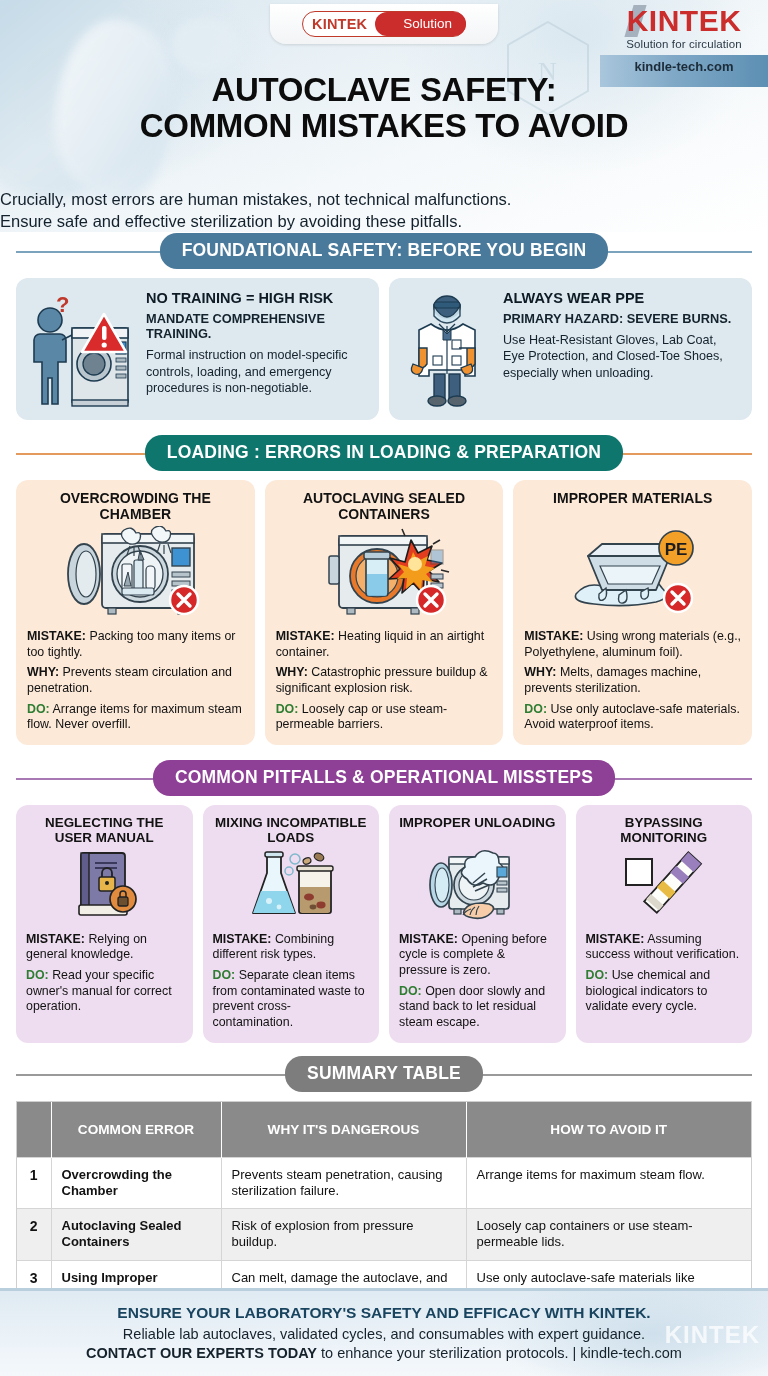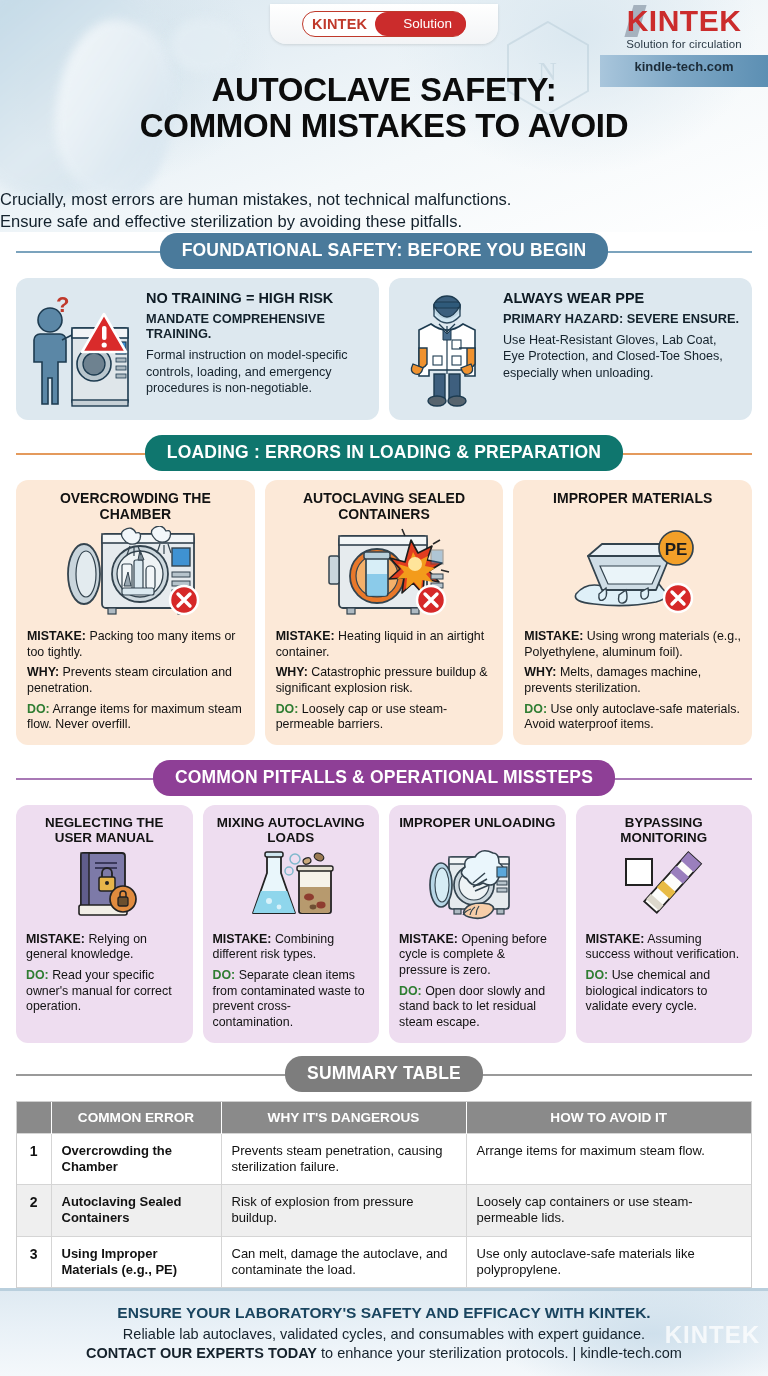--- a/index.html
+++ b/index.html
@@ -142,21 +142,21 @@
     text-align:center; font-size:13.4px; font-weight:bold;
     color:#121212; line-height:1.15; min-height:32px;
   }
   .icon-wrap-s { display:flex; align-items:center; justify-content:center; height:74px; margin:2px 0 4px; }
 
   
   .tbl-wrap { margin:8px 16px 0; border:1px solid #cfcfcf; }
   table { width:100%; border-collapse:collapse; }
   thead th {
     background:#8a8a8a; color:#fff; font-size:13.6px; font-weight:bold;
-    padding:8px 10px; text-align:center; border-right:1px solid #fff;
+    padding:20px 10px; text-align:center; border-right:1px solid #fff;
   }
   thead th:last-child { border-right:none; }
   thead th.num { width:34px; }
   tbody td {
     font-size:13px; color:#121212; padding:9px 10px; vertical-align:top;
     border-right:1px solid #d5d5d5; border-top:1px solid #d5d5d5; line-height:1.25;
   }
   tbody td:last-child { border-right:none; }
   tbody td.num { text-align:center; font-weight:bold; font-size:14px; width:34px; }
   tbody td.err { font-weight:bold; width:170px; }
@@ -278,21 +278,21 @@
         <path d="M12 74 q-4 8 2 10 q6 2 8 -6 z" fill="#f0922f" stroke="#1d3b50" stroke-width="1.3"></path>
         <path d="M70 74 q4 8 -2 10 q-6 2 -8 -6 z" fill="#f0922f" stroke="#1d3b50" stroke-width="1.3"></path>
 
         <rect x="33" y="84" width="11" height="24" fill="#3e5f7e" stroke="#1d3b50" stroke-width="1.4"></rect>
         <rect x="48" y="84" width="11" height="24" fill="#3e5f7e" stroke="#1d3b50" stroke-width="1.4"></rect>
         <ellipse cx="36" cy="111" rx="9" ry="5" fill="#57646e" stroke="#1d3b50" stroke-width="1.4"></ellipse>
         <ellipse cx="56" cy="111" rx="9" ry="5" fill="#57646e" stroke="#1d3b50" stroke-width="1.4"></ellipse>
       </svg>
       <div class="txt">
         <div class="c-title">ALWAYS WEAR PPE</div>
-        <div class="c-sub">PRIMARY HAZARD: SEVERE ENSURE.</div>
+        <div class="c-sub">PRIMARY HAZARD: SEVERE BURNS.</div>
         <div class="c-body">Use Heat-Resistant Gloves, Lab Coat, Eye Protection, and Closed-Toe Shoes, especially when unloading.</div>
       </div>
     </div>
   </div>
 
   <div class="sec-head orange" style="margin-top:14px">
     <div class="rule"></div>
     <div class="chip">LOADING : ERRORS IN LOADING &amp; PREPARATION</div>
   </div>
 
@@ -445,21 +445,21 @@
         <b>MISTAKE:</b>
         <span>Relying on general knowledge.</span>
       </div>
       <div class="ml">
         <span class="lbl-do">DO:</span>
         <span>Read your specific owner's manual for correct operation.</span>
       </div>
     </div>
 
     <div class="card-purple">
-      <div class="ct">MIXING AUTOCLAVING LOADS</div>
+      <div class="ct">MIXING INCOMPATIBLE LOADS</div>
       <div class="icon-wrap-s">
         <svg width="100" height="74" viewBox="0 0 100 74">
           <path d="M26 6 h14 v18 l14 40 h-42 l14 -40 z" fill="#e9f6fb" stroke="#222" stroke-width="1.8" stroke-linejoin="round"></path>
           <rect x="24" y="3" width="18" height="5" rx="2" fill="#cfe6ef" stroke="#222" stroke-width="1.5"></rect>
           <path d="M20 42 h26 l8 22 h-42 z" fill="#8fd6ec" stroke="none"></path>
           <circle cx="28" cy="52" r="3" fill="#d9f2fa"></circle>
           <circle cx="38" cy="58" r="2.4" fill="#d9f2fa"></circle>
           <rect x="58" y="20" width="32" height="44" rx="2" fill="#f6f3ea" stroke="#222" stroke-width="1.8"></rect>
           <rect x="56" y="17" width="36" height="5" rx="2" fill="#e6e1d2" stroke="#222" stroke-width="1.4"></rect>
           <path d="M59 38 h30 v24 a2 2 0 0 1 -2 2 h-26 a2 2 0 0 1 -2 -2 z" fill="#b79a6e"></path>

